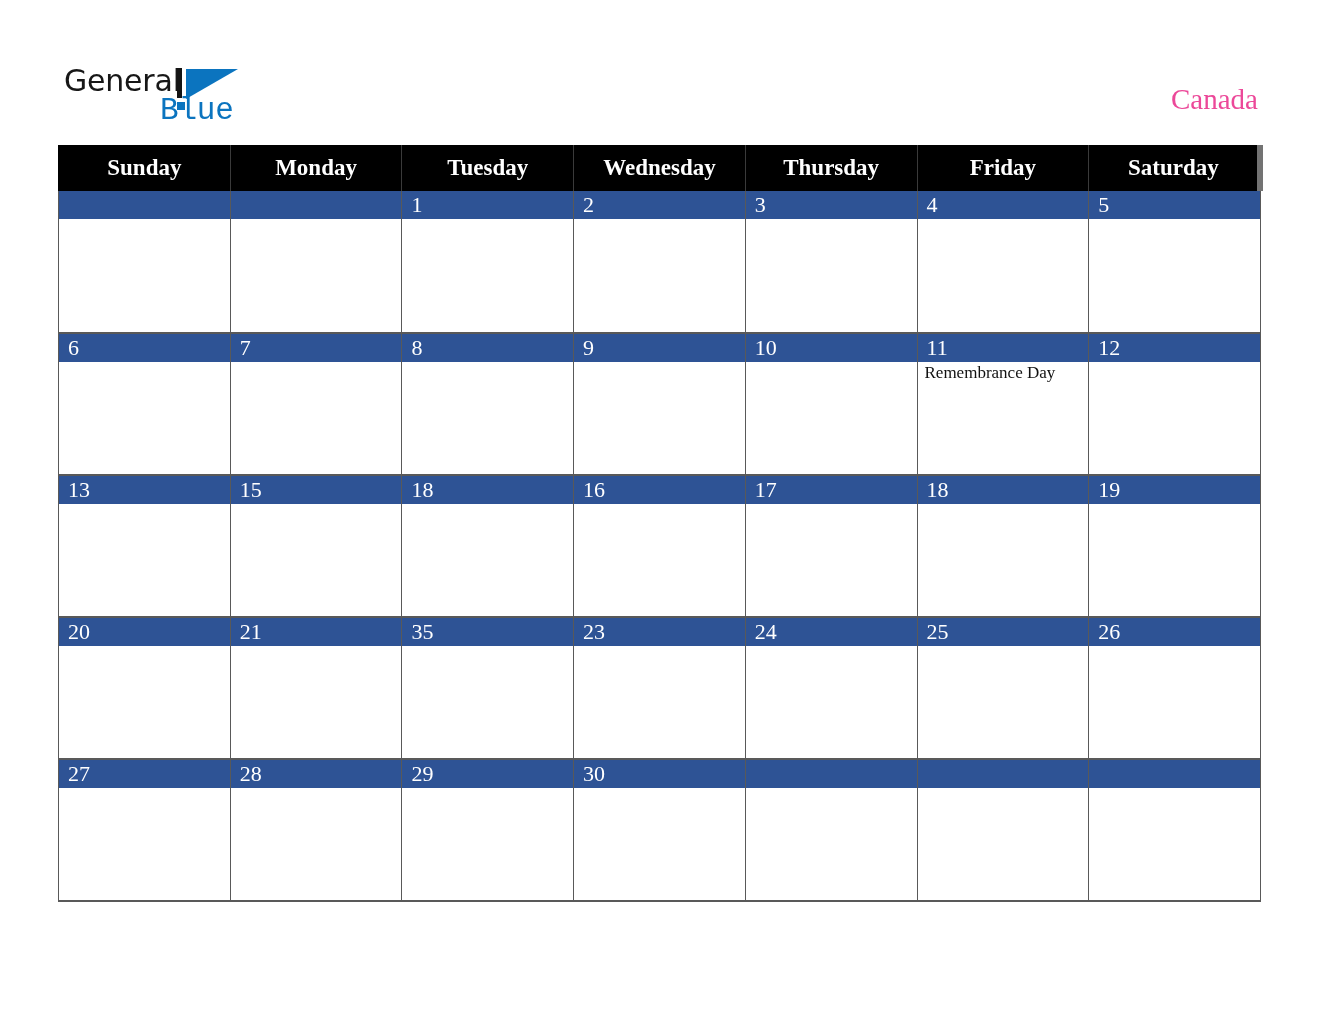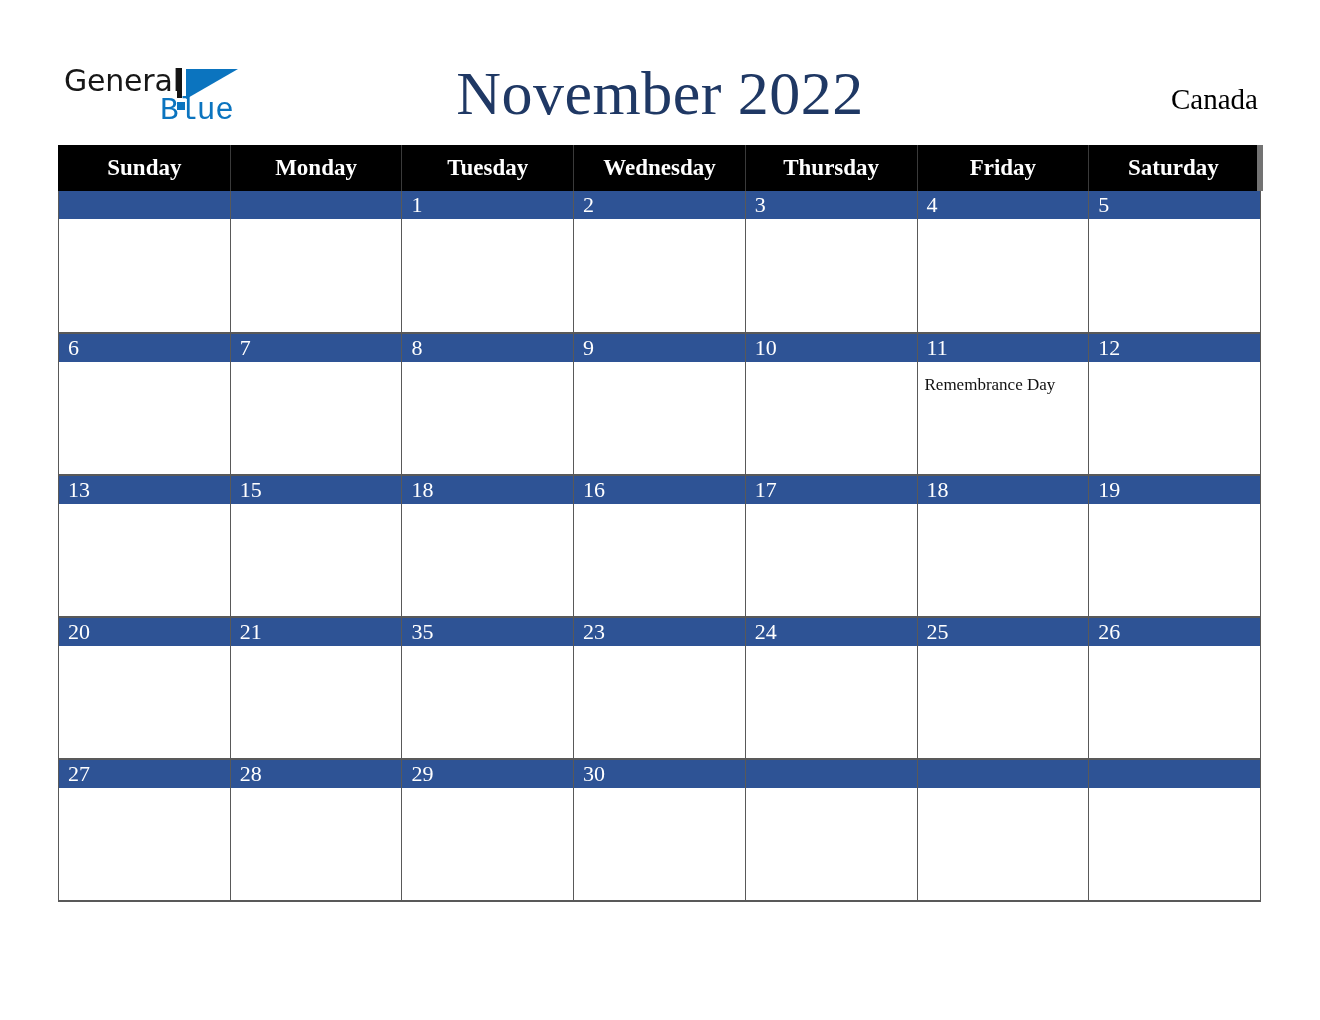--- a/index.html
+++ b/index.html
@@ -90,21 +90,21 @@
     color: #1f3864;
     letter-spacing: 0.5px;
   }
 
   .cal-region {
     position: absolute;
     right: 62px;
     top: 85px;
     font-size: 29px;
     line-height: 29px;
-    color: #000000;
+    color: #ec4899;
     white-space: nowrap;
   }
 
   
   .calendar {
     position: absolute;
     left: 58px;
     top: 145px;
     width: 1202px;
     border-collapse: collapse;
@@ -147,21 +147,21 @@
     font-size: 22px;
     line-height: 28px;
     padding-left: 9px;
     box-sizing: border-box;
     overflow: hidden;
     white-space: nowrap;
   }
 
   .cell-body {
     height: 112px;
-    padding: 12px 6px 0 7px;
+    padding: 0 6px 0 7px;
     box-sizing: border-box;
     overflow: hidden;
   }
 
   .event {
     font-size: 17px;
     line-height: 21px;
     color: #111111;
     white-space: nowrap;
   }
@@ -172,21 +172,20 @@
 <div class="page-header">
 
   <div class="logo">
     <span class="logo-general">General</span>
     <span class="logo-bar"></span>
     <span class="logo-triangle"></span>
     <span class="logo-square"></span>
     <span class="logo-blue">Blue</span>
   </div>
 
-  <div class="cal-title">November 2022</div>
 
   <div class="cal-region">Canada</div>
 
 </div>
 
 <table class="calendar">
   <colgroup>
     <col>
       <col>
       <col>

